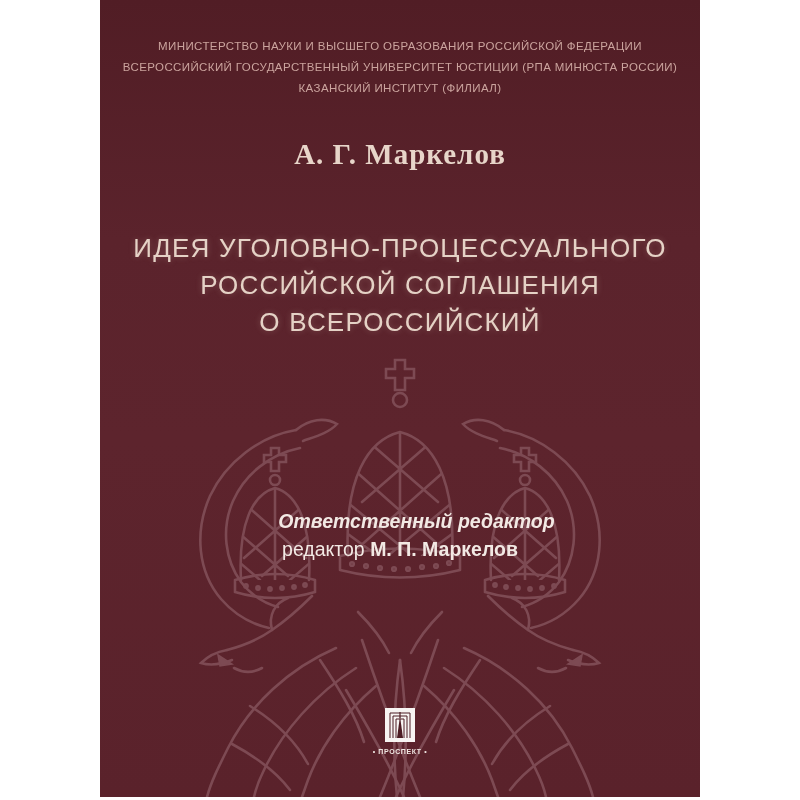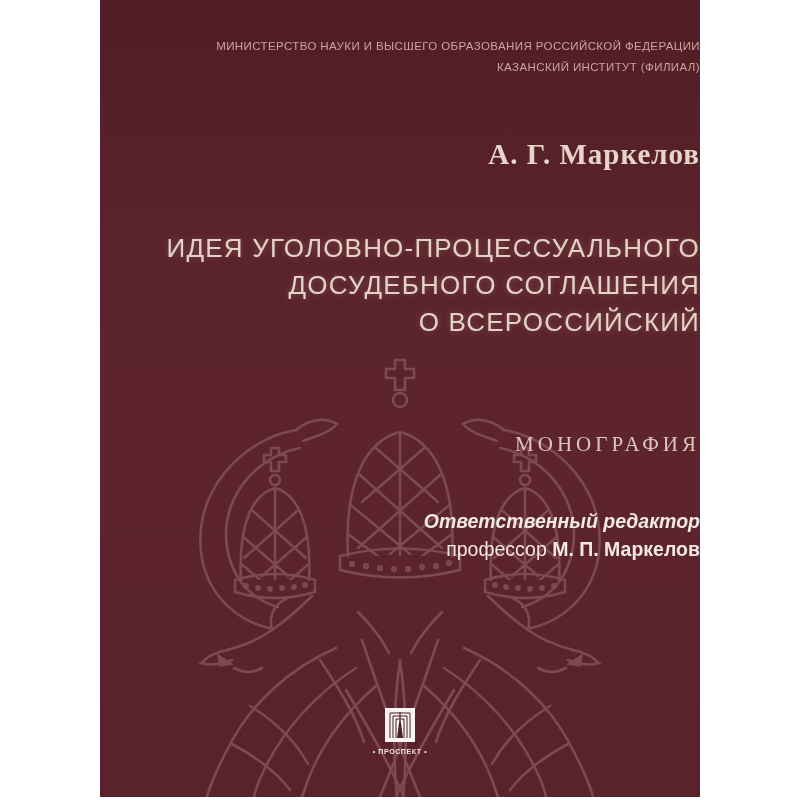--- a/index.html
+++ b/index.html
@@ -29,21 +29,21 @@
   .eagle-svg {
     position: absolute;
     left: 0; top: 0;
     width: 600px;
     height: 797px;
   }
   .txt {
     position: absolute;
     left: 0;
     width: 100%;
-    text-align: right;
+    text-align: center;
   }
   .institution {
     top: 36px;
     color: #cba49e;
     font-size: 11.5px;
     line-height: 21px;
     letter-spacing: 0.4px;
     font-weight: 400;
   }
   .author {
@@ -185,36 +185,36 @@
         <path d="M338,640 C318,700 301,746 280,797"></path>
         <path d="M300,660 C307,710 307,756 303,797"></path>
         <path d="M300,660 C293,710 293,756 297,797"></path>
         <path d="M246,690 C270,730 290,766 304,797"></path>
         <path d="M354,690 C330,730 310,766 296,797"></path>
       </g>
     </svg>
 
     <div class="txt institution">
       <div>МИНИСТЕРСТВО НАУКИ И ВЫСШЕГО ОБРАЗОВАНИЯ РОССИЙСКОЙ ФЕДЕРАЦИИ</div>
+      <div>ВСЕРОССИЙСКИЙ ГОСУДАРСТВЕННЫЙ УНИВЕРСИТЕТ ЮСТИЦИИ (РПА МИНЮСТА РОССИИ)</div>
       <div>КАЗАНСКИЙ ИНСТИТУТ (ФИЛИАЛ)</div>
     </div>
 
     <div class="txt author">А. Г. Маркелов</div>
 
     <div class="txt title">
       <div>ИДЕЯ УГОЛОВНО-ПРОЦЕССУАЛЬНОГО</div>
-      <div>ДОСУДЕБНОГО СОГЛАШЕНИЯ</div>
+      <div>РОССИЙСКОЙ СОГЛАШЕНИЯ</div>
       <div>О ВСЕРОССИЙСКИЙ</div>
     </div>
 
-    <div class="txt subtitle">МОНОГРАФИЯ</div>
 
     <div class="txt editor">
       <div class="role">Ответственный редактор</div>
-      <div><span>профессор </span><span class="bold-name">М. П. Маркелов</span></div>
+      <div><span>редактор </span><span class="bold-name">М. П. Маркелов</span></div>
     </div>
 
     <div class="publisher">
       <span class="logo-box">
         <svg width="30" height="34" viewBox="0 0 30 34" xmlns="http://www.w3.org/2000/svg">
           <rect x="0" y="0" width="30" height="34" fill="#f7f4f2"></rect>
           <g stroke="#4d1d24" stroke-width="1" fill="none">
             <path d="M5,30 V5 H25 V30"></path>
             <path d="M8,30 V8 H22 V30"></path>
             <path d="M11,30 V11 H19 V30"></path>

